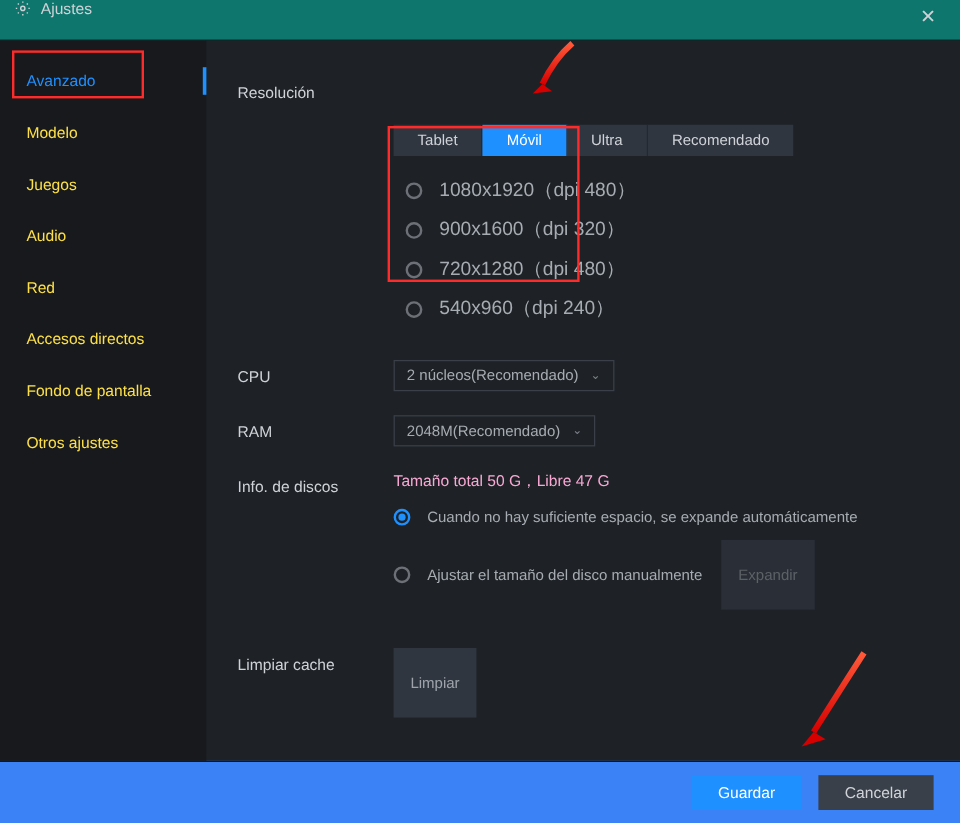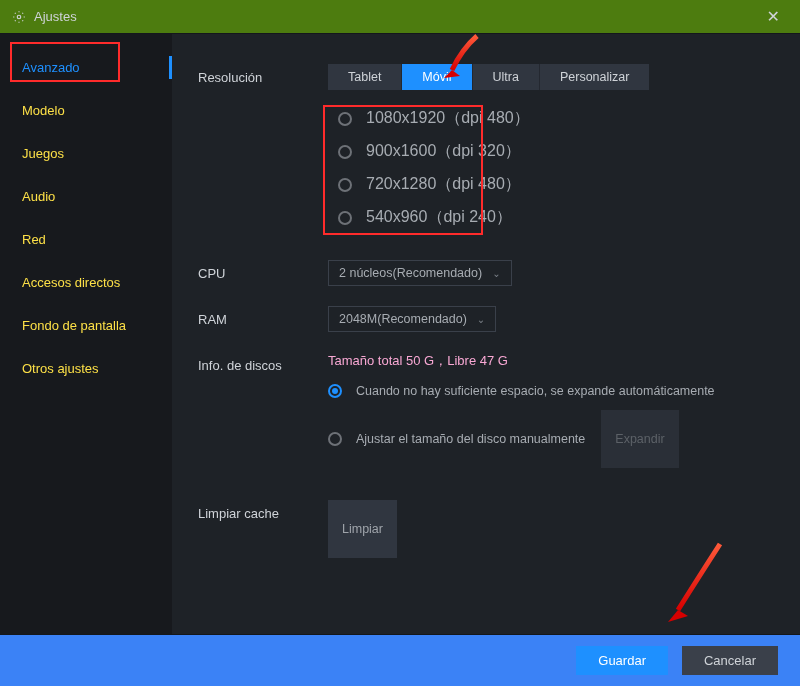--- a/index.html
+++ b/index.html
@@ -6,23 +6,23 @@
   body {
     width: 800px; height: 686px;
     background: #1e2227;
     font-family: "Segoe UI", Arial, sans-serif;
     color: #aeb3b8;
     font-size: 13px;
     overflow: hidden;
     position: relative;
   }
   .titlebar {
-    display: flex; align-items: center;
+    display: flex; align-items: flex-start;
     height: 34px; padding: 0 12px;
-    background: #4d7c0f;
+    background: #0f766e;
     border-bottom: 1px solid #14171b;
   }
   .titlebar .gear { width: 14px; height: 14px; margin-right: 8px; }
   .titlebar .title { color: #cfd3d8; font-size: 13px; }
   .titlebar .close { margin-left: auto; color: #cfd3d8; font-size: 16px; cursor: pointer; padding: 4px 8px;}
   .main { display: flex; height: 600px; }
   .sidebar {
     width: 172px;
     background: #17191d;
     padding-top: 12px;
@@ -41,21 +41,21 @@
     position: absolute; right: 0; top: 10px; bottom: 10px;
     width: 3px; background: #1e90ff;
   }
   .content {
     flex: 1;
     padding: 30px 26px 10px 26px;
     overflow: hidden;
   }
   .row { display: flex; align-items: flex-start; margin-bottom: 20px; }
   .row .label { width: 130px; color: #cfd3d8; padding-top: 6px; }
-  .tabs { display: flex; }
+  .tabs { display: flex; margin-top: 40px; }
   .tab {
     padding: 6px 20px;
     background: #303640;
     color: #cfd3d8;
     cursor: pointer;
     border-right: 1px solid #242830;
     font-size: 12.5px;
   }
   .tab:last-child { border-right: none; }
   .tab.active { background: #1e90ff; color: #fff; }
@@ -146,21 +146,21 @@
 
   <div class="content">
 
     <div class="row">
       <div class="label">Resolución</div>
       <div>
         <div class="tabs">
           <div class="tab"><span>Tablet</span></div>
           <div class="tab active"><span>Móvil</span></div>
           <div class="tab"><span>Ultra</span></div>
-          <div class="tab"><span>Personalizar</span></div>
+          <div class="tab"><span>Recomendado</span></div>
         </div>
         <div class="radio-list">
           <div class="radio-item">
             <span class="radio-dot"></span>
             <span class="rlabel">1080x1920（dpi 480）</span>
           </div>
           <div class="radio-item">
             <span class="radio-dot"></span>
             <span class="rlabel">900x1600（dpi 320）</span>
           </div>

